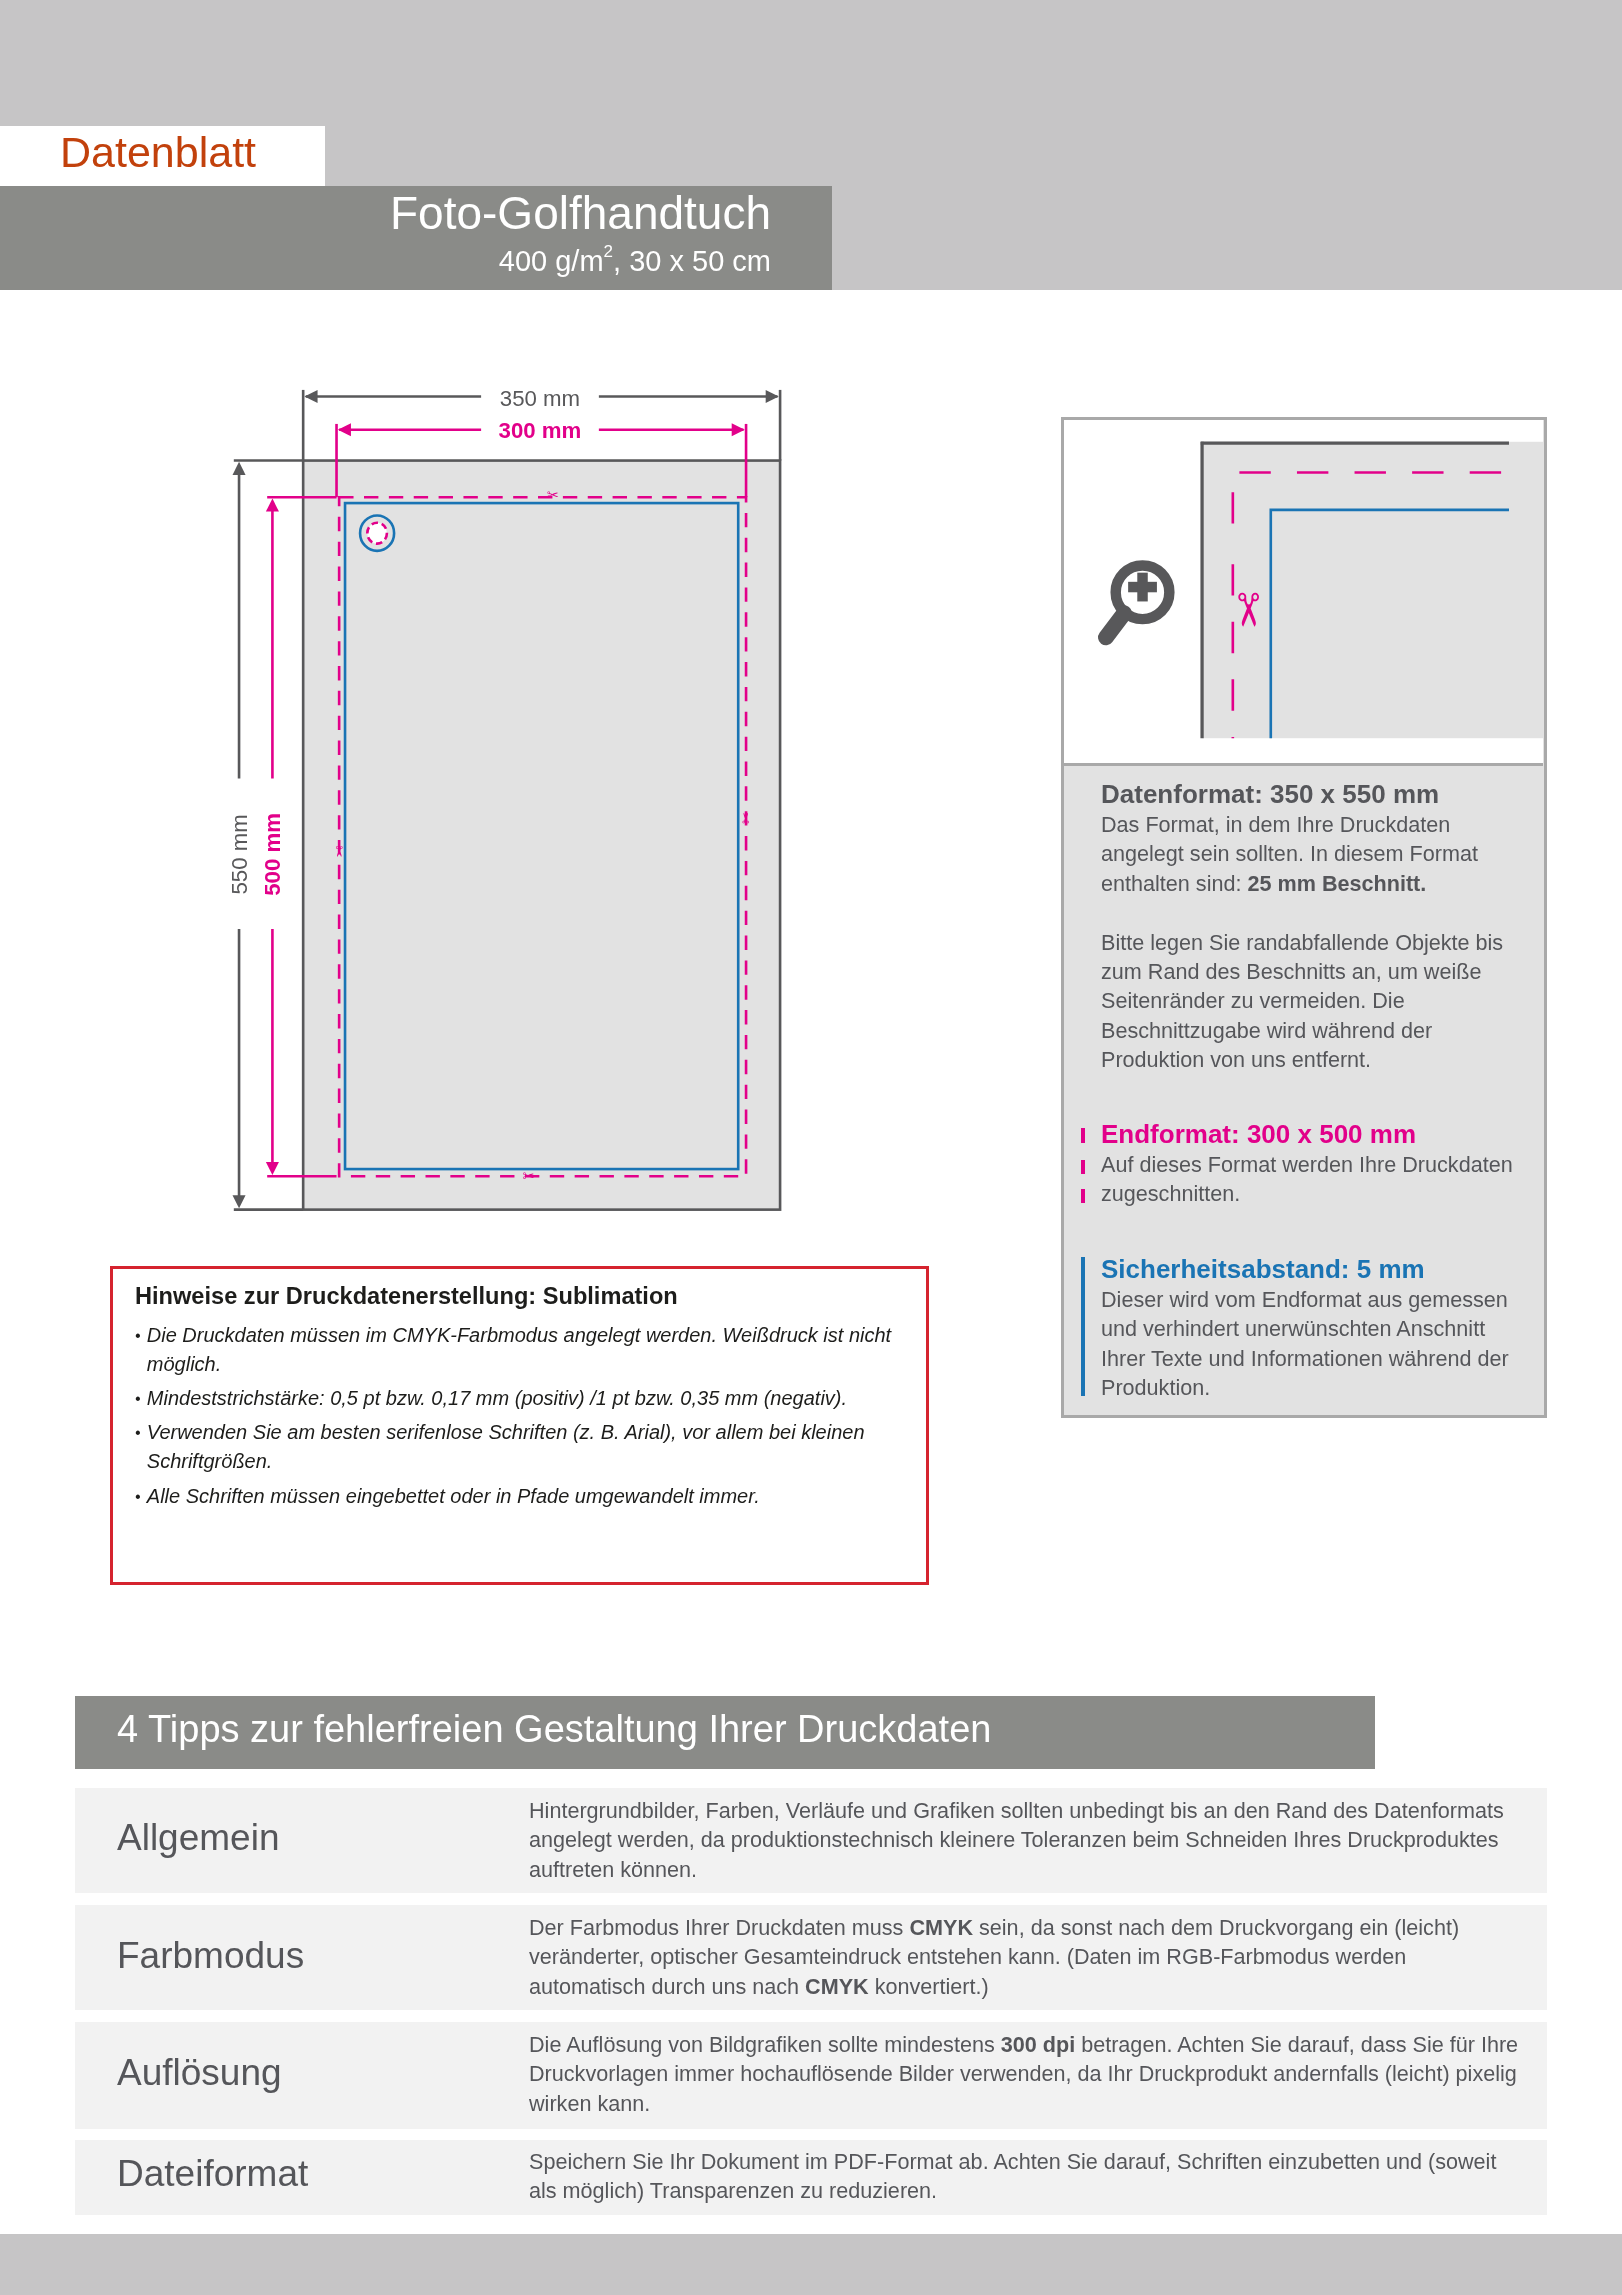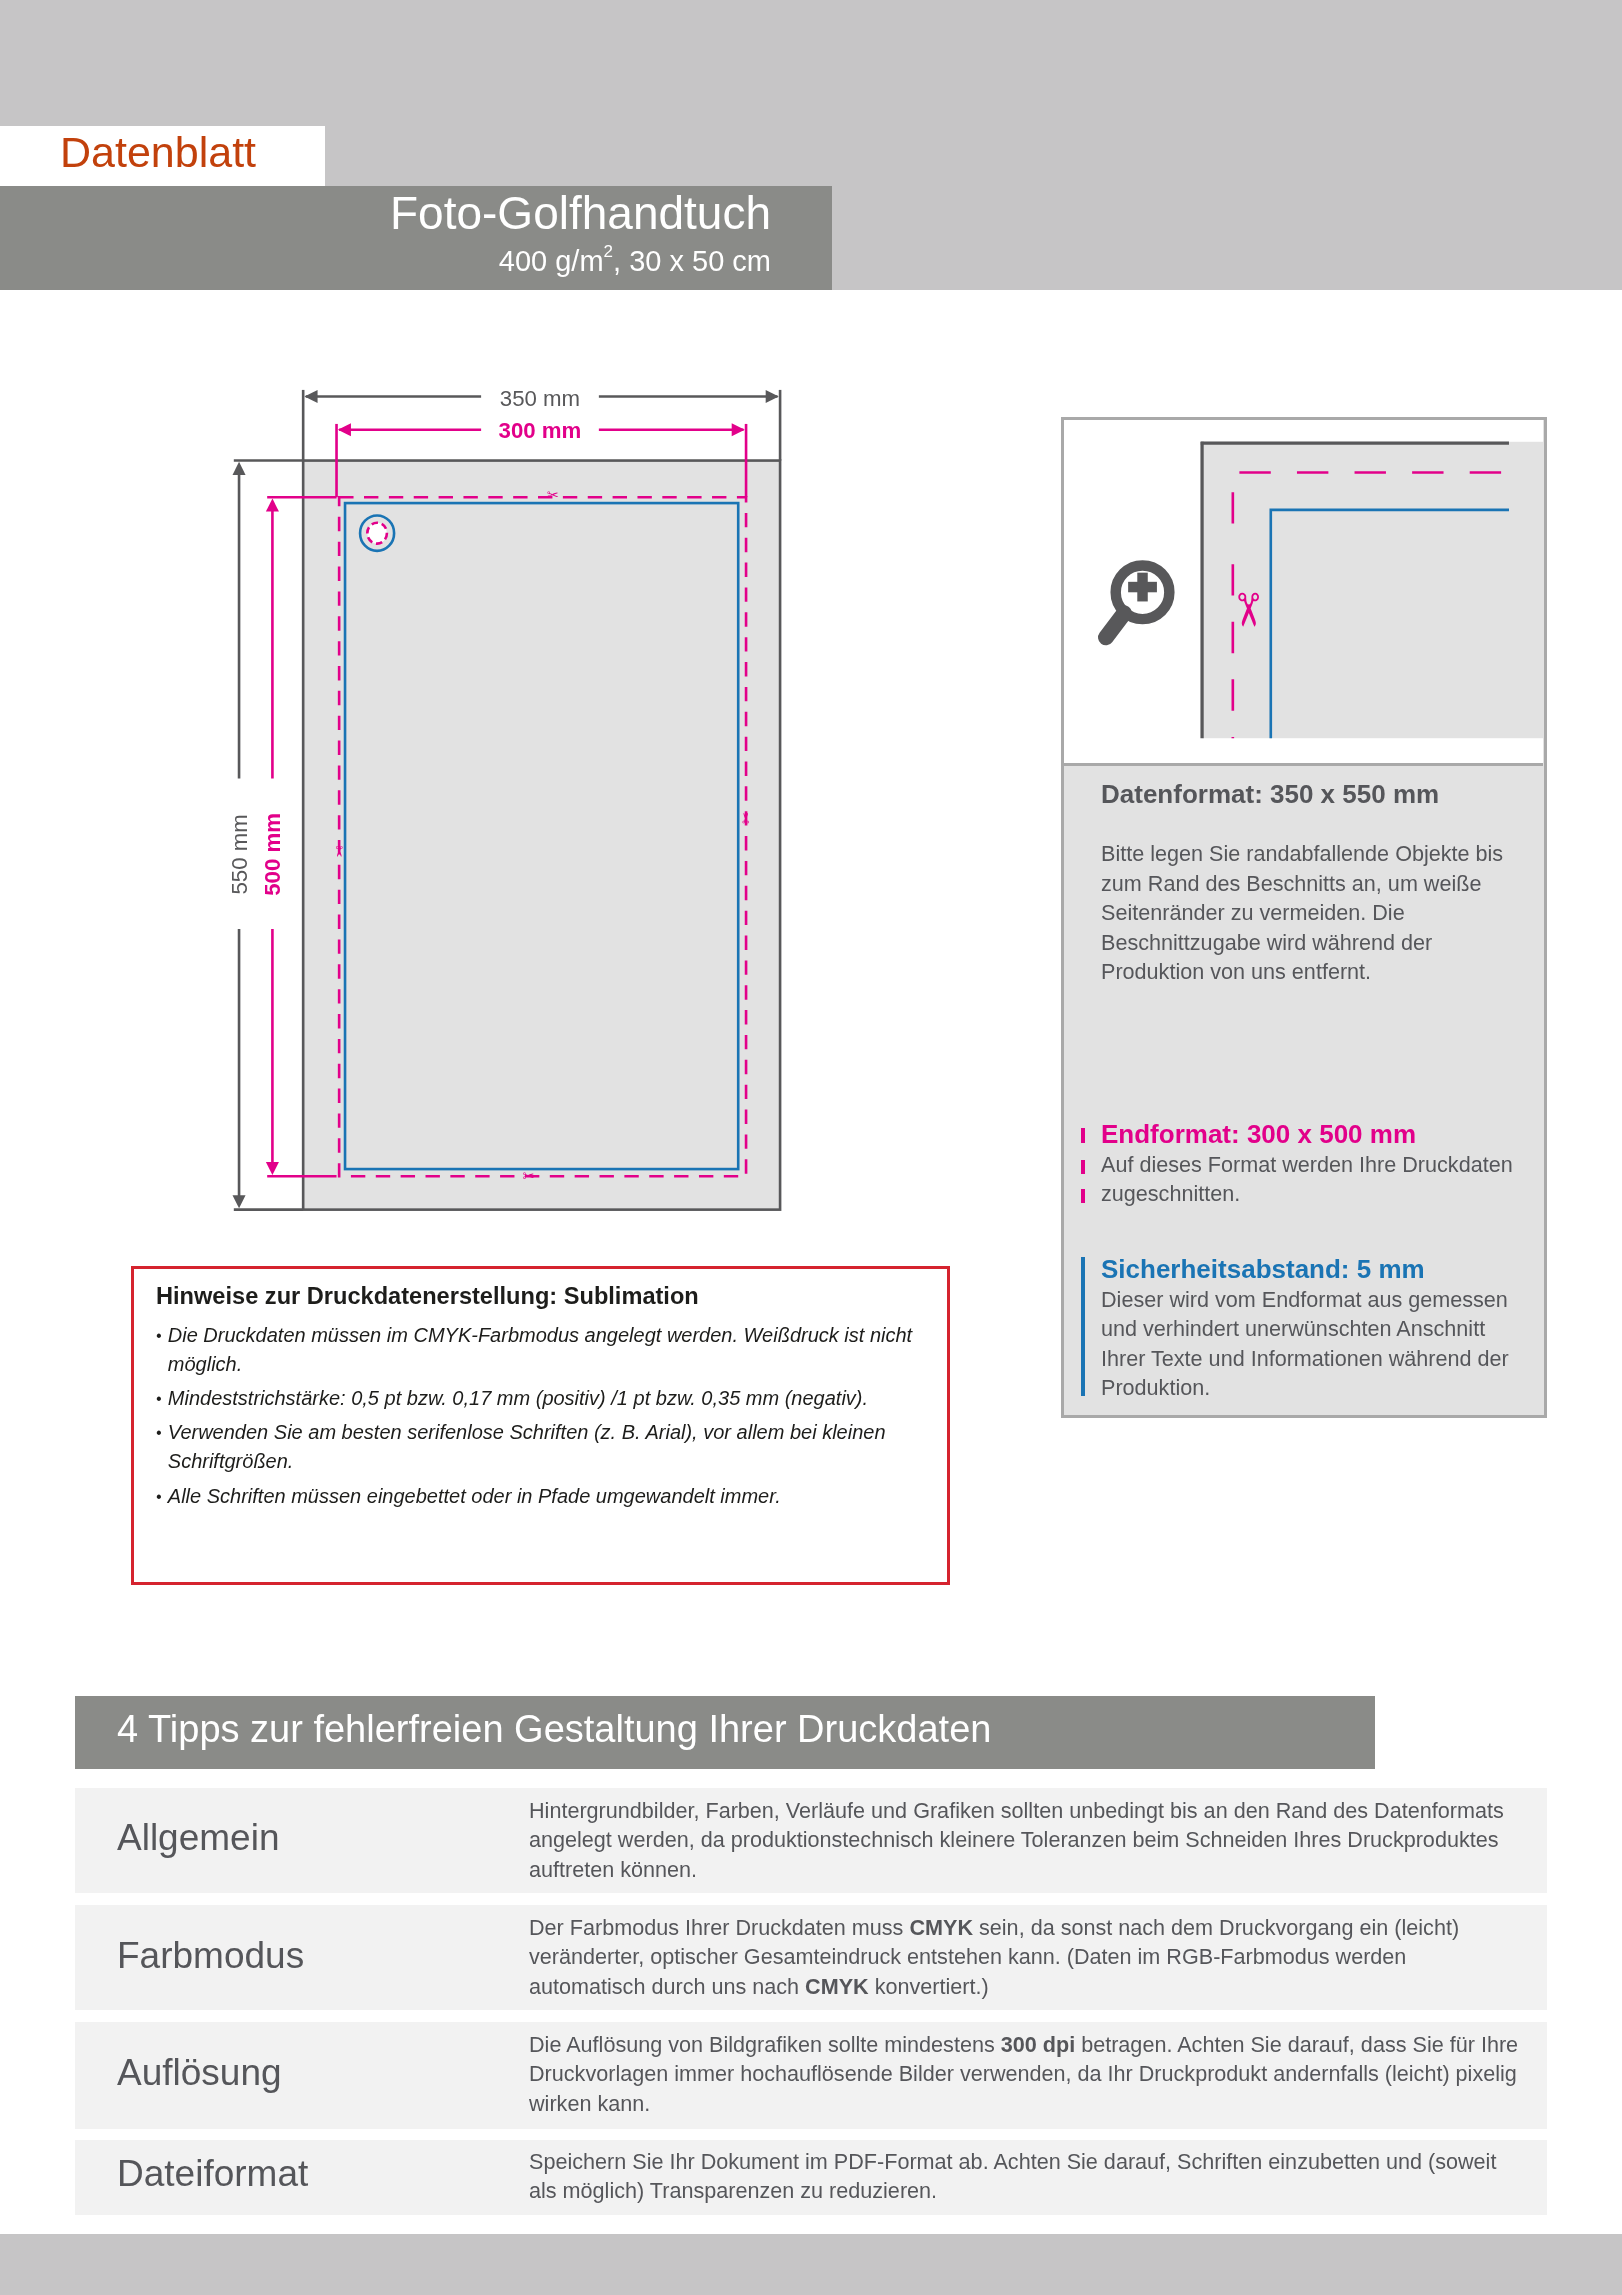--- a/index.html
+++ b/index.html
@@ -24,21 +24,21 @@
   .info-text b { font-weight:bold; }
   #blk-data { top:359px; }
   #blk-data .info-title { color:#55565a; }
   #blk-end { top:699px; }
   #blk-end .info-title { color:#e2008a; }
   #blk-safe { top:834px; }
   #blk-safe .info-title { color:#1a74b4; }
   .marker-mag { position:absolute; left:-19.6px; width:3.9px; background:#e2008a; }
   .marker-blue { position:absolute; left:-19.6px; width:3.9px; background:#1a74b4; }
 
-  #notes-box { left:131px; top:1266px; width:819px; height:319px; border:3.3px solid #d5232f; box-sizing:border-box; background:#fff; }
+  #notes-box { left:110px; top:1266px; width:819px; height:319px; border:3.3px solid #d5232f; box-sizing:border-box; background:#fff; }
   #notes-title { left:22px; top:14.4px; font-size:23.6px; font-weight:bold; color:#1d1d1b; white-space:nowrap; }
   #notes-list { left:22px; top:52px; width:766px; margin:0; padding:0; list-style:none; }
   #notes-list li { position:relative; padding-left:11.8px; font-size:20px; line-height:29px; color:#1d1d1b; margin-bottom:5.2px;font-style:italic; }
   #notes-list li::before { content:"•"; position:absolute; left:0; top:0; font-size:15.7px; }
 
   #tips-header { left:75px; top:1696px; width:1300px; height:73px; background:#8a8b88; }
   #tips-title { left:42px; top:11.8px; font-size:38px; color:#ffffff; white-space:nowrap; }
   .tip-row { position:absolute; left:75px; width:1472px; background:#f2f2f2; }
   .tip-label { position:absolute; left:42px; font-size:37px; color:#55565a; white-space:nowrap; }
   .tip-text { position:absolute; left:454px; width:995px; font-size:21.6px; line-height:29.4px; color:#55565a; }
@@ -135,20 +135,21 @@
       <line x1="258" y1="220" x2="258" y2="486" stroke="#e2008a" stroke-width="4" stroke-dasharray="48,40"></line>
       <path d="M316,486 L316,137 L680,137" fill="none" stroke="#1a74b4" stroke-width="4"></path>
       <g>
         <text x="0" y="0" transform="translate(256,290) rotate(90)" text-anchor="middle" font-family="DejaVu Sans, sans-serif" font-size="70" fill="#e2008a">✂</text>
       </g>
     </svg>
   </div>
 
   <div class="info-block" id="blk-data">
     <div class="info-title">Datenformat: 350 x 550 mm</div>
+    <div class="info-text"><span>Das Format, in dem Ihre Druckdaten angelegt sein sollten. In diesem Format enthalten sind: </span><b>25 mm Beschnitt.</b></div>
     <div class="info-text" style="margin-top:29.4px">Bitte legen Sie randabfallende Objekte bis zum Rand des Beschnitts an, um weiße Seitenränder zu vermeiden. Die Beschnittzugabe wird während der Produktion von uns entfernt.</div>
   </div>
 
   <div class="info-block" id="blk-end">
     <div class="marker-mag" style="top:9.2px;height:14.4px"></div>
     <div class="marker-mag" style="top:41px;height:14.4px"></div>
     <div class="marker-mag" style="top:70px;height:14.4px"></div>
     <div class="info-title">Endformat: 300 x 500 mm</div>
     <div class="info-text">Auf dieses Format werden Ihre Druckdaten zugeschnitten.</div>
   </div>

